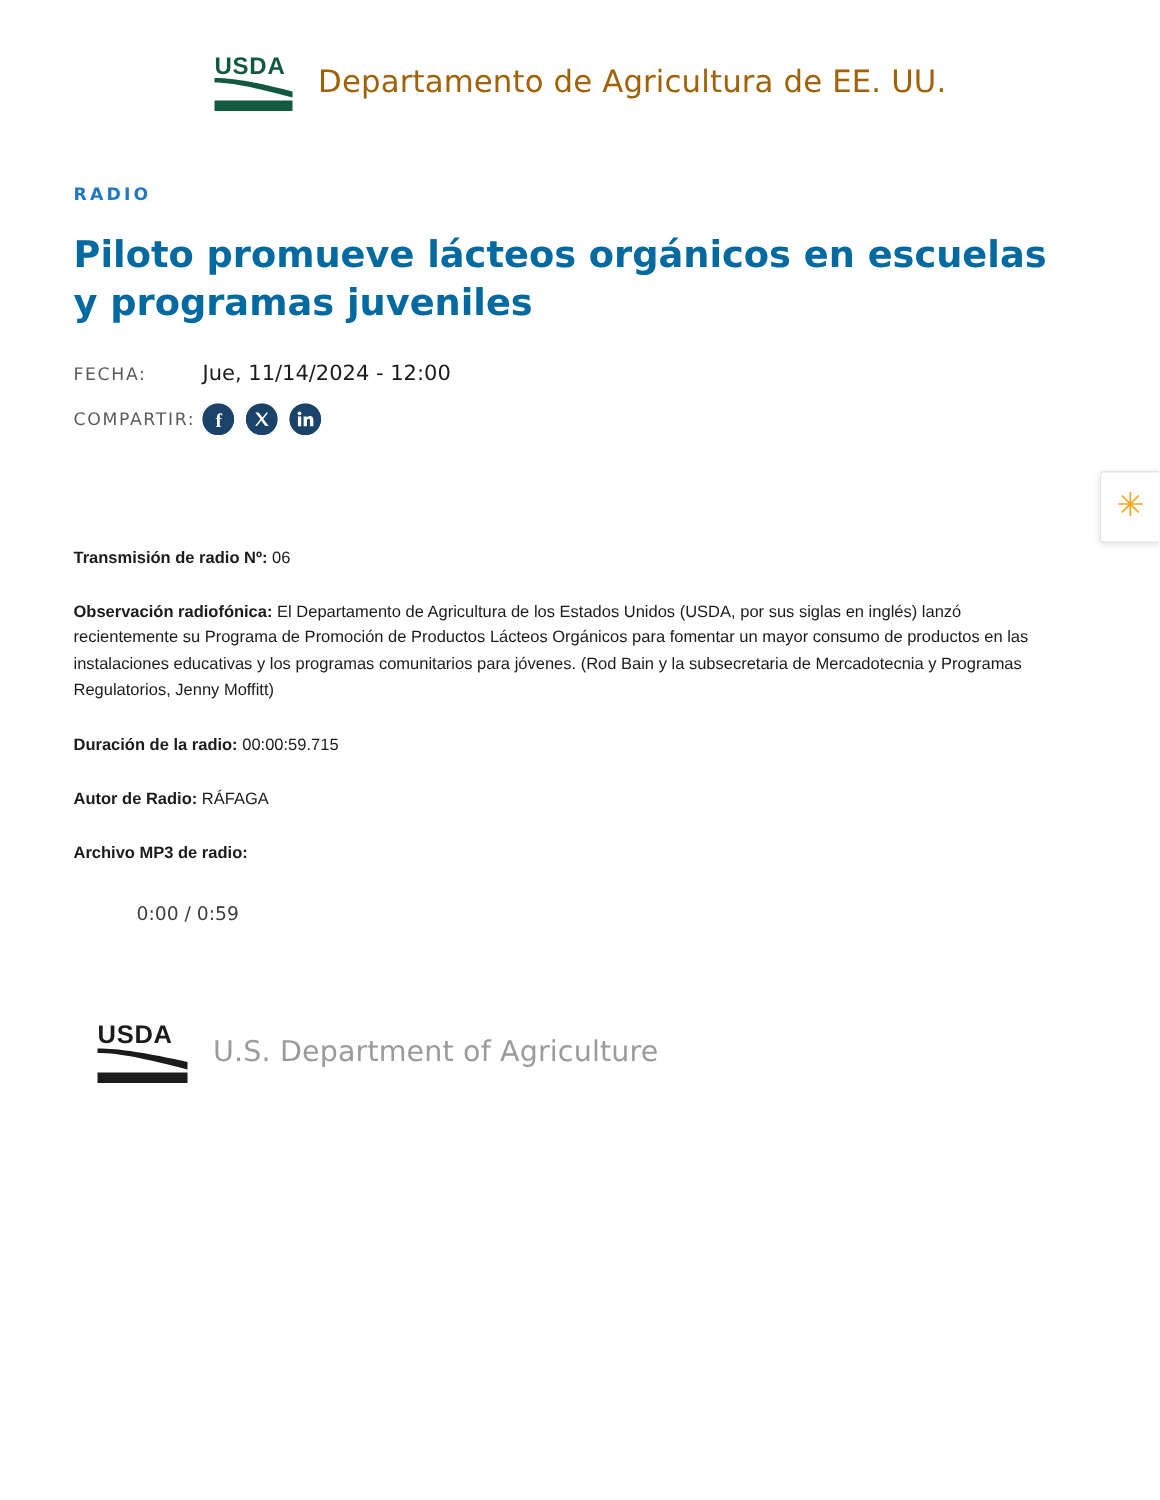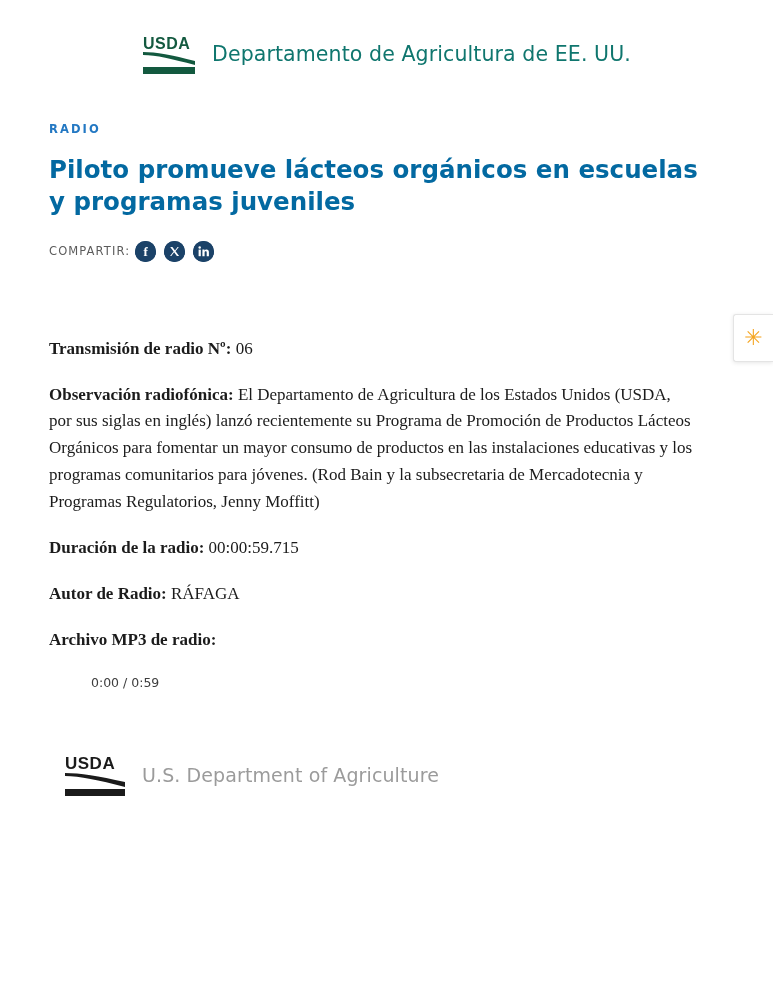--- a/index.html
+++ b/index.html
@@ -28,21 +28,21 @@
     gap: 16px;
     padding-top: 32px;
   }
   .usda-logo-top {
     width: 54px;
     height: 44px;
     display: block;
   }
   .masthead-title {
     font-size: 20.5px;
-    color: #0f766e;
+    color: #a16207;
     letter-spacing: 0.1px;
     font-family: "DejaVu Sans", sans-serif;
   }
 
   
   .content {
     padding: 0 49px;
     margin-top: 46px;
   }
 
@@ -107,22 +107,22 @@
     font-size: 11px;
     font-weight: 700;
     cursor: pointer;
     font-family: "DejaVu Sans", sans-serif;
   }
   .share-icon svg { display: block; }
 
   
   .article-body {
     margin-top: 74px;
-    font-family: Liberation Serif, serif;
-    font-size: 17px;
+    font-family: Liberation Sans, sans-serif;
+    font-size: 11px;
     line-height: 1.58;
     color: #1b1b1b;
     max-width: 648px;
   }
   .article-body p { margin: 0 0 19px 0; }
   .article-body b { font-weight: 700; }
 
   
   .audio-player {
     margin-top: 22px;
@@ -196,20 +196,24 @@
     </span>
     <div class="masthead-title">Departamento de Agricultura de EE. UU.</div>
   </div>
 
   <div class="content">
 
     <div class="eyebrow">RADIO</div>
 
     <h1 class="headline">Piloto promueve lácteos orgánicos en escuelas y programas juveniles</h1>
 
+    <div class="meta-row">
+      <div class="meta-label">FECHA:</div>
+      <div class="meta-value">Jue, 11/14/2024 - 12:00</div>
+    </div>
 
     <div class="meta-row share-row">
       <div class="meta-label">COMPARTIR:</div>
       <div class="share-icons">
         <div class="share-icon">
           <svg width="21" height="21" viewBox="0 0 21 21">
               <circle cx="10.5" cy="10.5" r="10.5" fill="#1b4268"></circle>
               <text x="8.6" y="15.4" font-family="Liberation Serif, serif" font-size="13" font-weight="700" fill="#ffffff">f</text>
             </svg>
         </div>

